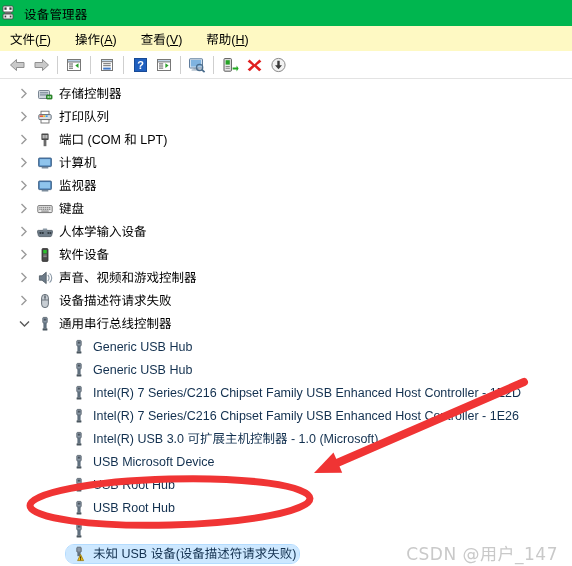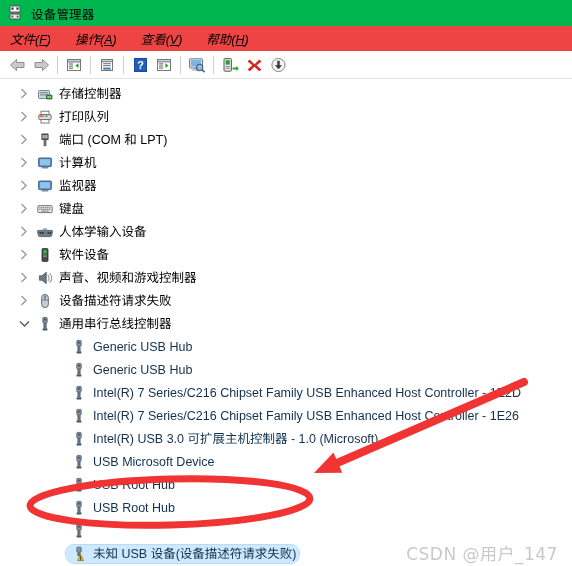--- a/index.html
+++ b/index.html
@@ -18,45 +18,43 @@
     position: relative;
     -webkit-font-smoothing: antialiased;
   }
 
   
   #titlebar {
     height: 26px;
     background: #00b64f;
     display: flex;
     align-items: center;
-    padding-left: 7px;
     box-sizing: border-box;
   }
   #titlebar .tb-icon {
     width: 16px;
     height: 16px;
     margin-right: 8px;
     flex: none;
     display: block;
   }
   #titlebar .tb-title {
     font-size: 12.5px;
     color: #000000;
     letter-spacing: 0.2px;
   }
 
   
   #menubar {
     height: 25px;
-    background: #ef4444;
+    background: #fef9c3;
     display: flex;
     align-items: center;
     padding-left: 8px;
     box-sizing: border-box;
-    font-style: italic;
   }
   .menu-item {
     font-size: 12.5px;
     color: #000000;
     margin-right: 20px;
     white-space: nowrap;
     cursor: default;
     padding: 1px 2px;
   }
   .menu-item .ak { text-decoration: underline; }

